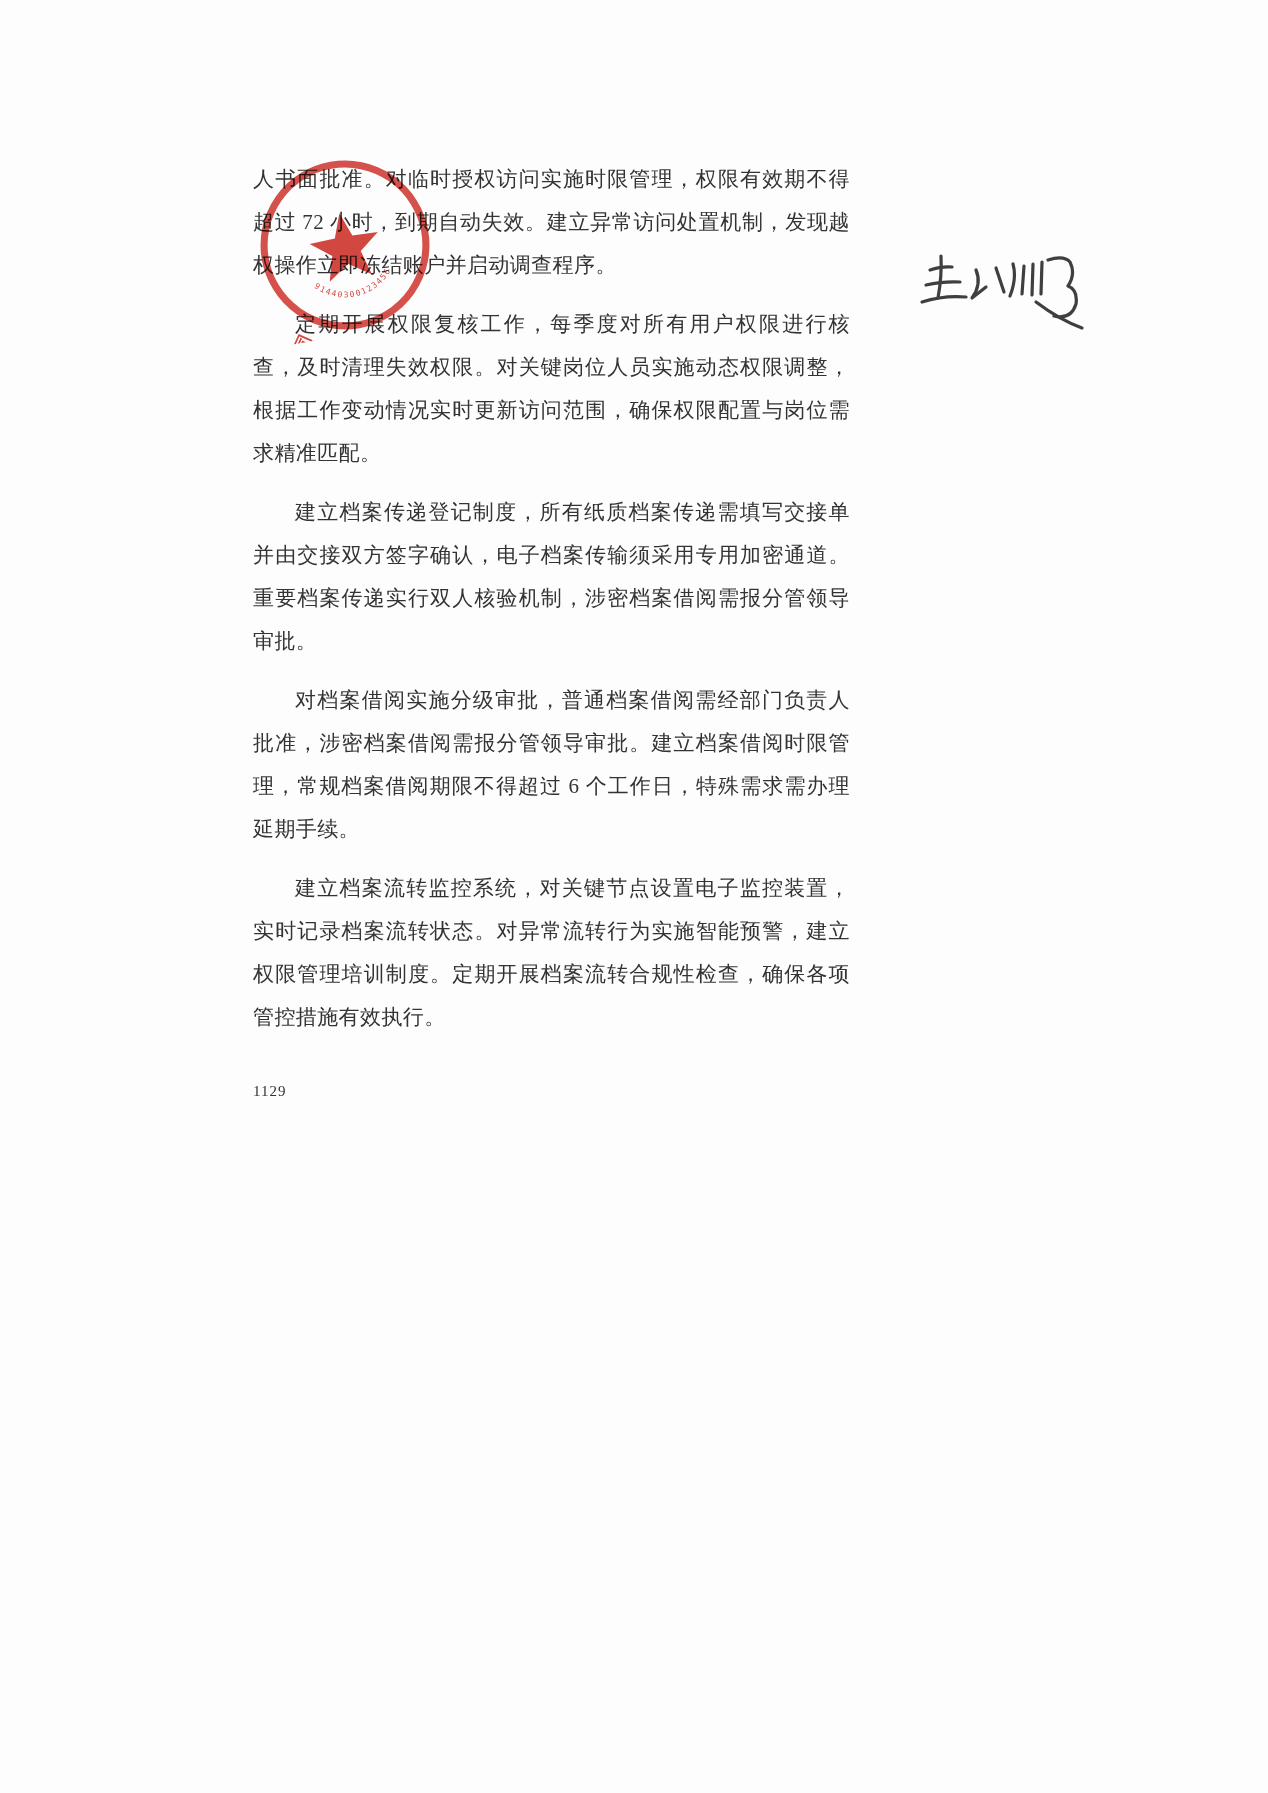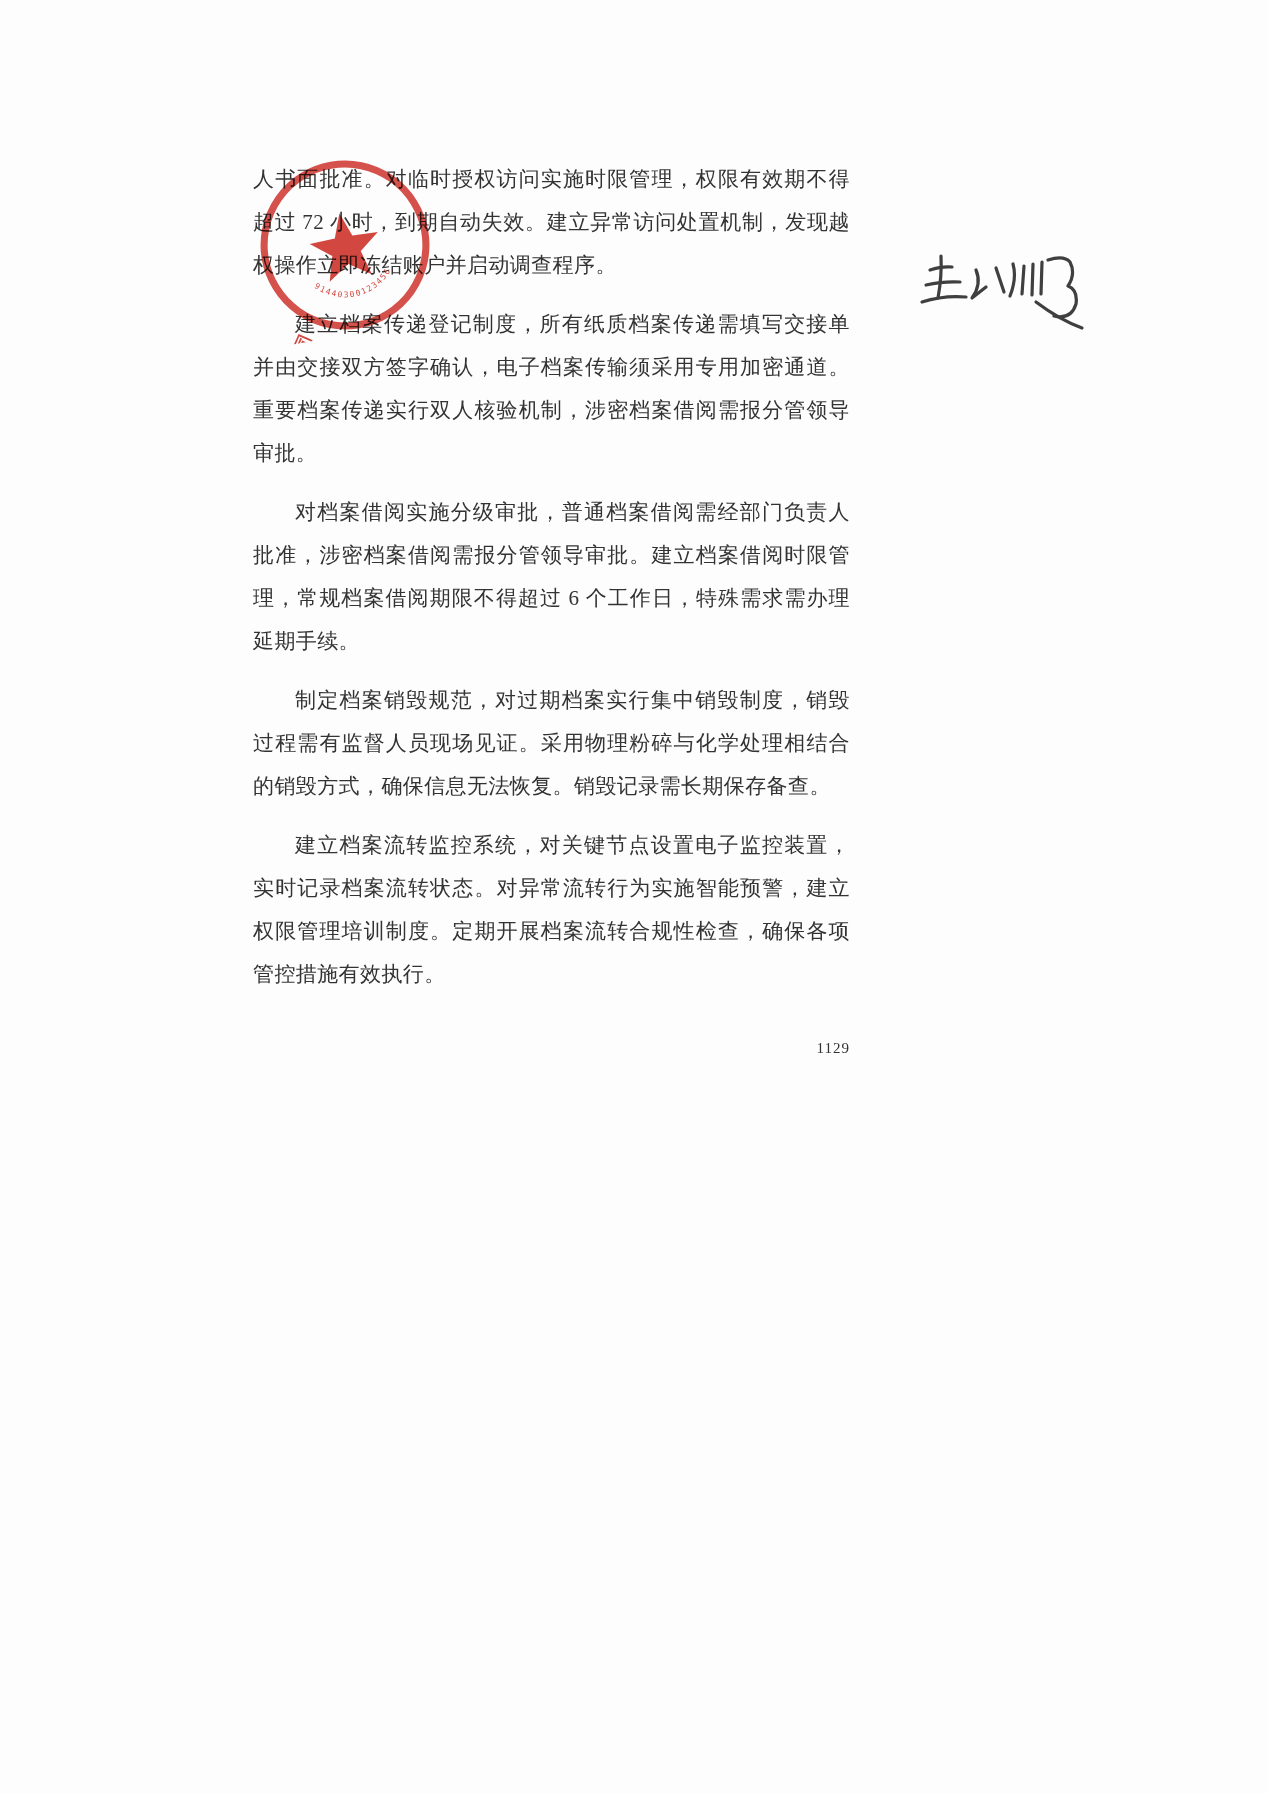--- a/index.html
+++ b/index.html
@@ -28,21 +28,21 @@
   h2.sec-heading{
     margin:14px 0 22px 0;
     font-size:22px;
     line-height:30px;
     font-weight:bold;
     color:#1f1f1f;
     letter-spacing:0.5px;
   }
   .page-number{
     margin-top:44px;
-    text-align:right;
+    text-align:left;
     font-size:15px;
     color:#333333;
     letter-spacing:1px;
   }
   .stamp{
     position:absolute;
     left:256px;top:156px;
     width:178px;height:178px;
     opacity:0.9;
     mix-blend-mode:multiply;
@@ -56,25 +56,25 @@
     pointer-events:none;
   }
 </style>
 </head>
 <body>
 
 <div class="page">
 
   <div class="content">
     <p class="body-par noindent">人书面批准。对临时授权访问实施时限管理，权限有效期不得超过 72 小时，到期自动失效。建立异常访问处置机制，发现越权操作立即冻结账户并启动调查程序。</p>
+    <p class="body-par">定期开展权限复核工作，每季度对所有用户权限进行核查，及时清理失效权限。对关键岗位人员实施动态权限调整，根据工作变动情况实时更新访问范围，确保权限配置与岗位需求精准匹配。</p>
 
 
     <p class="body-par">建立档案传递登记制度，所有纸质档案传递需填写交接单并由交接双方签字确认，电子档案传输须采用专用加密通道。重要档案传递实行双人核验机制，涉密档案借阅需报分管领导审批。</p>
     <p class="body-par">对档案借阅实施分级审批，普通档案借阅需经部门负责人批准，涉密档案借阅需报分管领导审批。建立档案借阅时限管理，常规档案借阅期限不得超过 6 个工作日，特殊需求需办理延期手续。</p>
-    <p class="body-par">制定档案销毁规范，对过期档案实行集中销毁制度，销毁过程需有监督人员现场见证。采用物理粉碎与化学处理相结合的销毁方式，确保信息无法恢复。销毁记录需长期保存备查。</p>
     <p class="body-par">建立档案流转监控系统，对关键节点设置电子监控装置，实时记录档案流转状态。对异常流转行为实施智能预警，建立权限管理培训制度。定期开展档案流转合规性检查，确保各项管控措施有效执行。</p>
 
     <div class="page-number">1129</div>
   </div>
 
   <svg class="stamp" viewBox="0 0 176 176" xmlns="http://www.w3.org/2000/svg">
     <circle cx="88" cy="88" r="80" fill="none" stroke="#d0342c" stroke-width="7" opacity="0.95"></circle>
     <path id="sealArcPath" d="M88,150 A62,62 0 1 1 87.9,150" fill="none"></path>
     <text font-size="17" font-weight="bold" fill="#d0342c" letter-spacing="3" font-family="Liberation Serif, DejaVu Serif, serif">
       <textPath href="#sealArcPath" startOffset="20%">深圳市档案服务管理有限公司</textPath>

